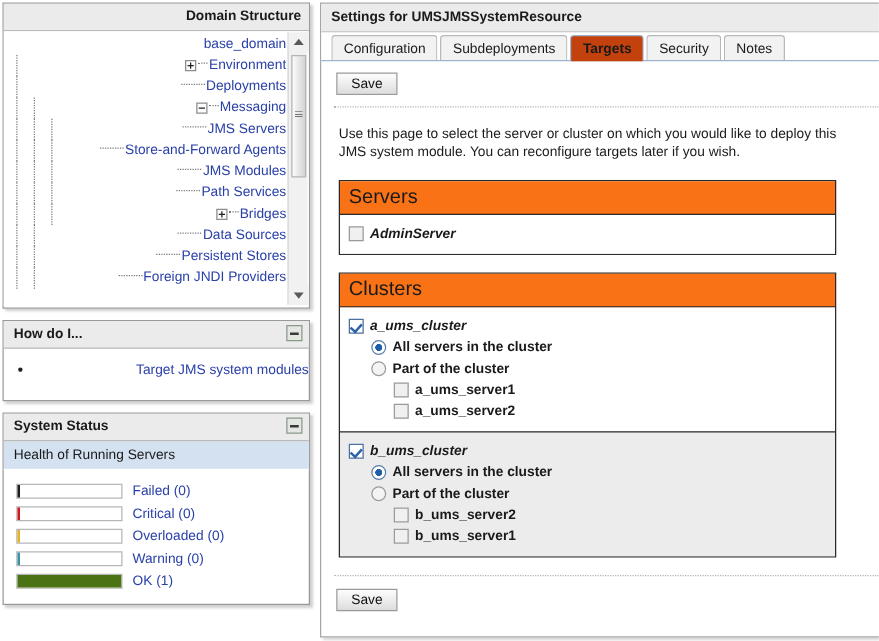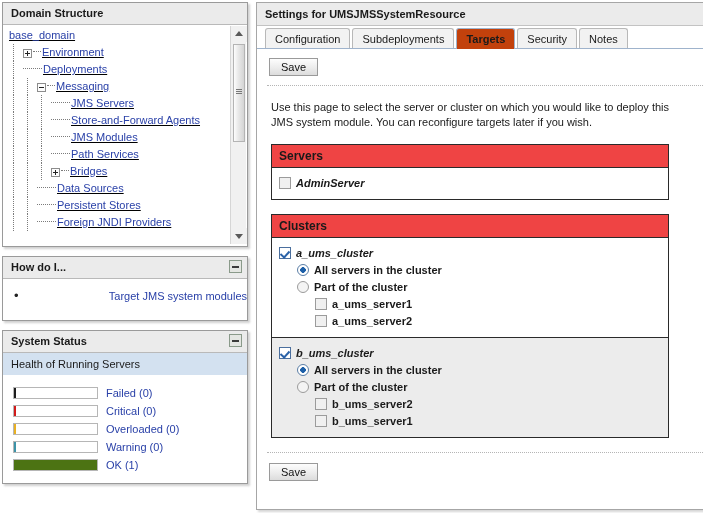--- a/index.html
+++ b/index.html
@@ -47,36 +47,35 @@
   }
   .collapse-btn::before {
     content: "";
     position: absolute;
     left: 2px; top: 5px;
     width: 7px; height: 2px;
     background: #3a3a3a;
   }
 
   
-  #domain-structure { position: absolute; left: 2px; top: 2px; width: 244px; height: 243px; }
+  #domain-structure { position: absolute; left: 2px; top: 2px; width: 244px; height: 243px; text-align: right; }
   #tree-body {
     position: absolute;
     left: 0; top: 22px;
     width: 244px; height: 220px;
     overflow: hidden;
     background: #ffffff;
   }
   #tree-scroll-area {
     position: absolute;
     left: 0; top: 0;
     width: 226px; height: 228px;
     overflow: hidden;
-    padding: 2px 12px 0 0;
-    box-sizing: border-box;
-    text-decoration: underline;
+    padding: 2px 0 0 0;
+    box-sizing: border-box;
   }
   .tree-row {
     height: 17px;
     line-height: 17px;
     white-space: nowrap;
     position: relative;
     font-size: 11px;
   }
   .tree-label {
     color: #2a41a8;
@@ -302,24 +301,24 @@
 
   
   .section {
     border: 1px solid #2a2a2a;
     margin: 0 0 14px 2px;
     width: 398px;
     box-sizing: border-box;
     background: #ffffff;
   }
   .section-head {
-    background: #ef4444;
+    background: #f97316;
     border-bottom: 1px solid #2a2a2a;
-    font-weight: bold;
-    font-size: 12px;
+    font-weight: normal;
+    font-size: 16px;
     padding: 4px 7px;
     color: #1a1a1a;
   }
   .section-row {
     padding: 7px 7px 7px 7px;
     background: #ffffff;
   }
   .section-row.alt {
     background: #ececec;
     border-top: 1px solid #2a2a2a;

